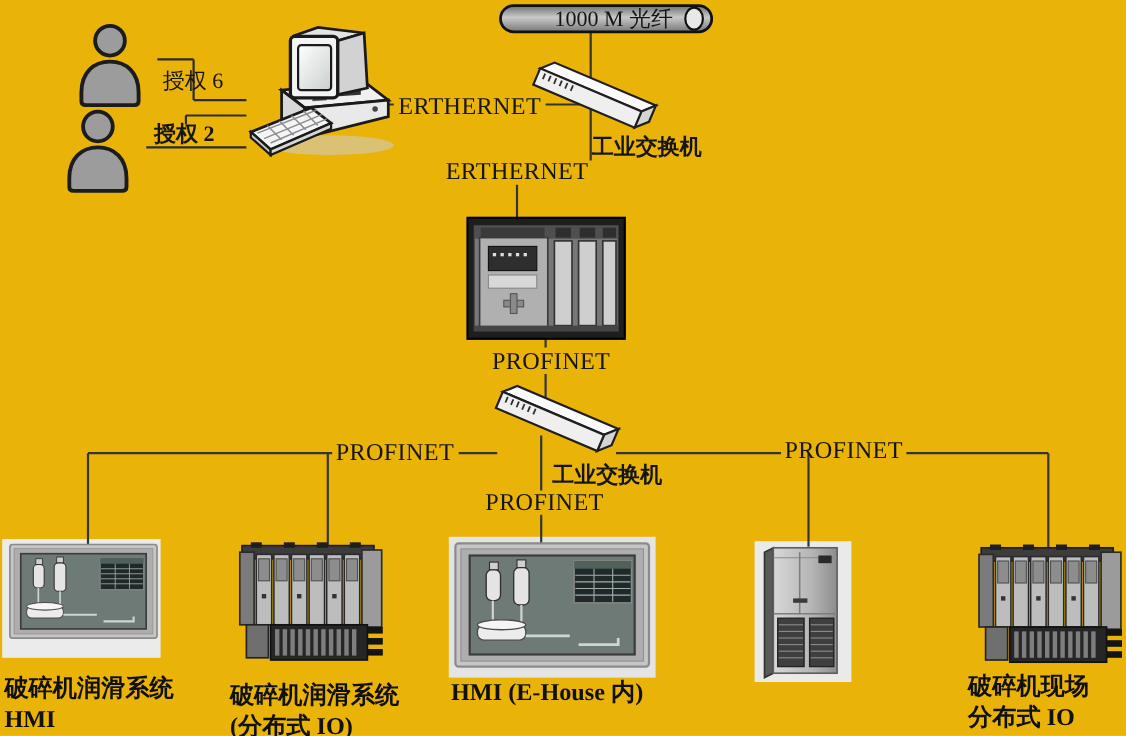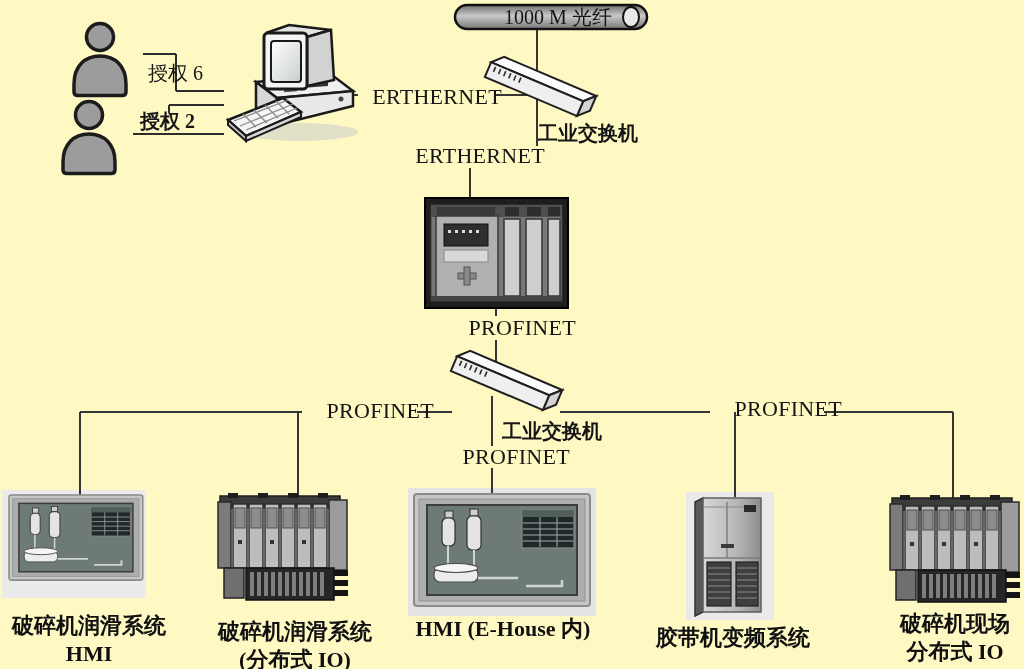--- a/index.html
+++ b/index.html
@@ -1,23 +1,23 @@
 <!DOCTYPE html>
 <html><head>
 <meta charset="utf-8">
 <style>
   html,body{margin:0;padding:0;background:#ffffff;}
-  .stage{position:relative;width:1024px;height:669px;background:#fef9c3;overflow:hidden;
+  .stage{position:relative;width:1024px;height:669px;background:#eab308;overflow:hidden;
          font-family:"Liberation Serif","DejaVu Serif",serif;}
   .stage svg{position:absolute;left:0;top:0;}
   .label{position:absolute;color:#151515;white-space:nowrap;z-index:5;}
-  .net{font-size:22px;text-align:right;letter-spacing:0.3px;}
+  .net{font-size:22px;text-align:center;letter-spacing:0.3px;}
   .cjk-lg{font-size:20px;font-weight:bold;}
   .cjk-md{font-size:20px;}
-  .dev-label{position:absolute;text-align:center;font-weight:700;font-size:22px;
+  .dev-label{position:absolute;font-weight:700;font-size:22px;
              line-height:28px;color:#101010;z-index:5;}
 </style>
 </head>
 <body>
 
 <div class="stage">
 
 <svg width="1024" height="669" viewBox="0 0 1024 669">
   <defs>
     <linearGradient id="cylGrad" x1="0" y1="0" x2="0" y2="1">
@@ -262,22 +262,18 @@
   <div>破碎机润滑系统</div>
   <div>HMI</div>
 </div>
 <div class="dev-label" style="left:209px;top:618px;width:172px;">
   <div>破碎机润滑系统</div>
   <div>(分布式 IO)</div>
 </div>
 <div class="dev-label" style="left:410px;top:615px;width:186px;">
   <div>HMI (E-House 内)</div>
 </div>
-<div class="dev-label" style="left:643px;top:624px;width:180px;">
-  <div>胶带机变频系统</div>
-  <div></div>
-</div>
 <div class="dev-label" style="left:880px;top:610px;width:150px;">
   <div>破碎机现场</div>
   <div>分布式 IO</div>
 </div>
 
 </div>
 
 </body></html>

